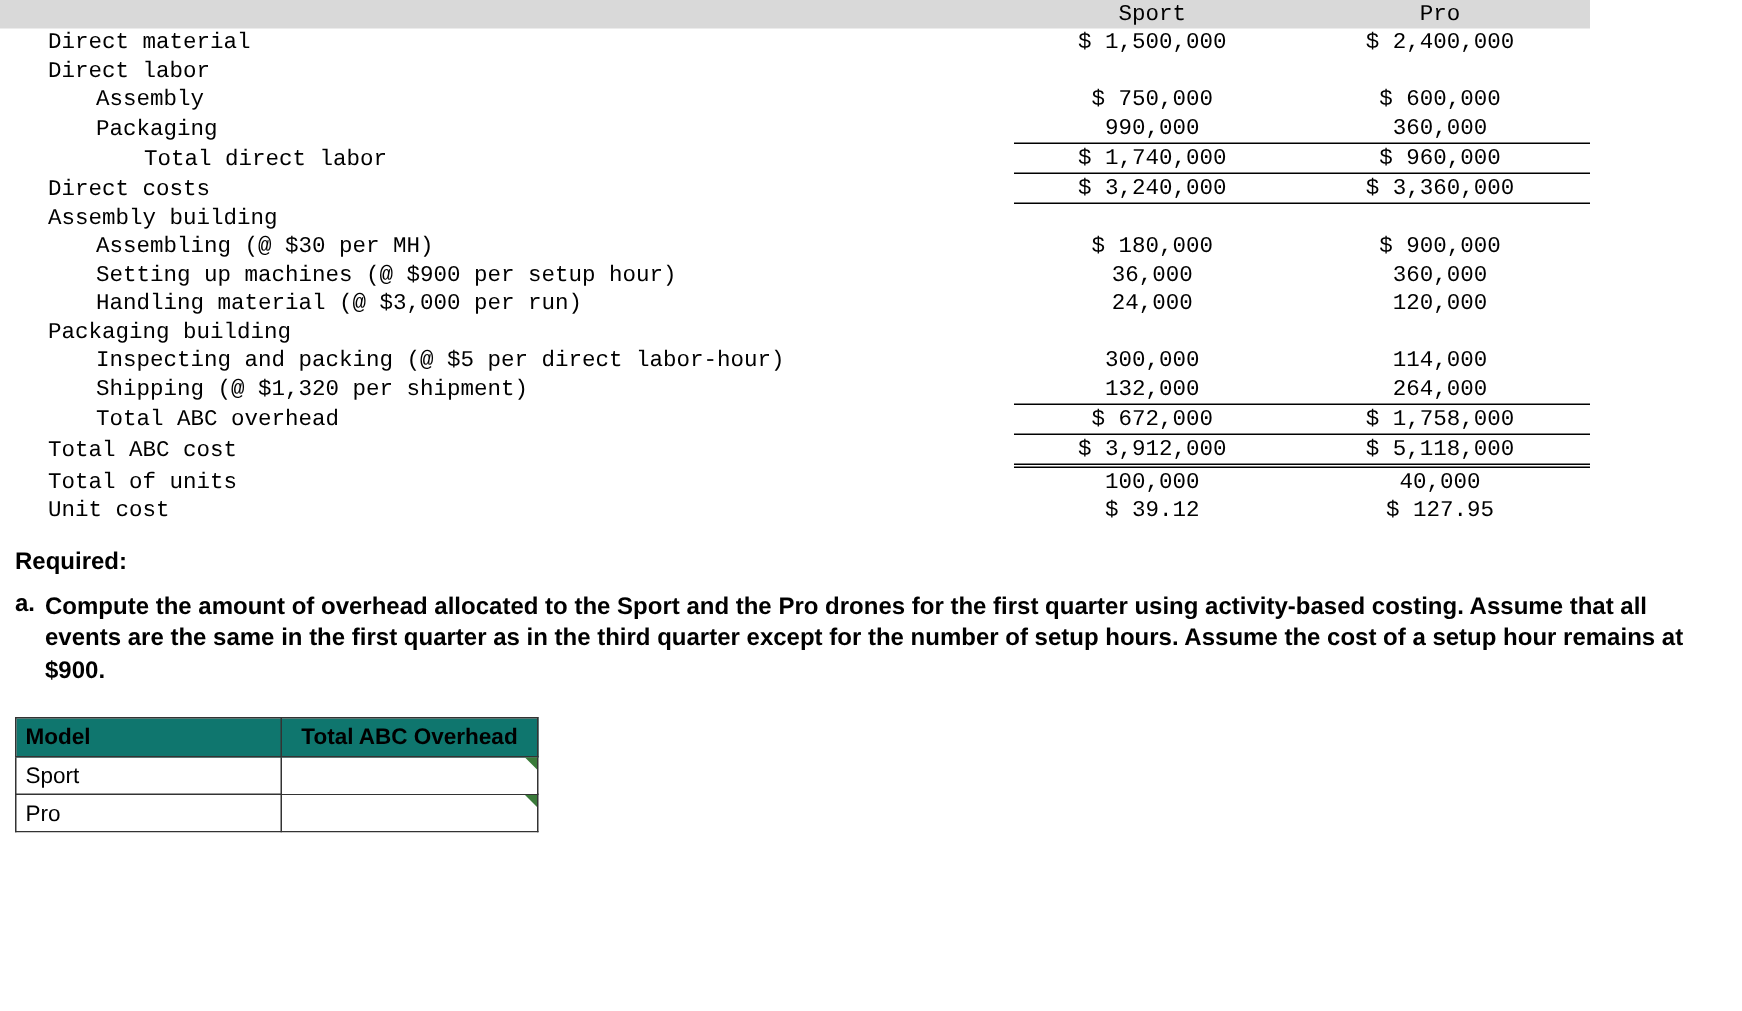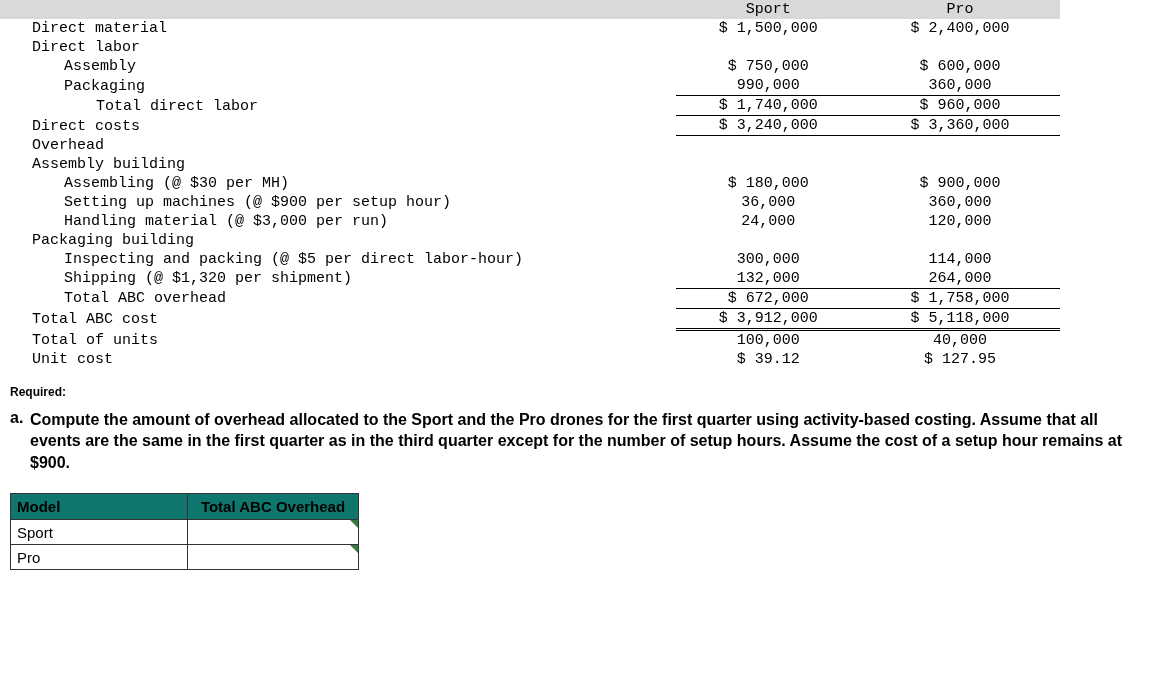--- a/index.html
+++ b/index.html
@@ -26,21 +26,21 @@
     white-space: nowrap;
   }
   td.label { width: 600px; }
   td.num { text-align: center; width: 200px; }
   .ind1 { padding-left: 32px !important; }
   .ind2 { padding-left: 64px !important; }
   .hdr-row td { background: #d9d9d9; text-align:center; }
   .hdr-row td.label { background:#d9d9d9; }
   .bb { border-bottom: 1px solid #000; margin-top: 48px; }
   .dbl { border-bottom: 3px double #000; border-top:1px solid #000; }
-  .req { padding: 16px 10px 10px 10px; font-size:12px; }
+  .req { padding: 16px 10px 10px 10px; font-size:16px; }
   .req-b { font-weight:bold; }
   
   table.answer {
     border-collapse: collapse;
     margin: 20px 0 0 10px;
   }
   table.answer th {
     background: #0f766e;
     border: 1px solid #333;
     padding: 4px 10px;
@@ -96,25 +96,20 @@
   </tr>
   <tr>
     <td class="label ind2" style="padding-left:96px !important">Total direct labor</td>
     <td class="num bb">$ 1,740,000</td>
     <td class="num bb">$ 960,000</td>
   </tr>
   <tr>
     <td class="label ind1">Direct costs</td>
     <td class="num bb">$ 3,240,000</td>
     <td class="num bb">$ 3,360,000</td>
-  </tr>
-  <tr>
-    <td class="label ind1">Overhead</td>
-    <td class="num"></td>
-        <td class="num"></td>
   </tr>
   <tr>
     <td class="label ind1">Assembly building</td>
     <td class="num"></td>
         <td class="num"></td>
   </tr>
   <tr>
     <td class="label ind2">Assembling (@ $30 per MH)</td>
     <td class="num">$ 180,000</td>
     <td class="num">$ 900,000</td>

